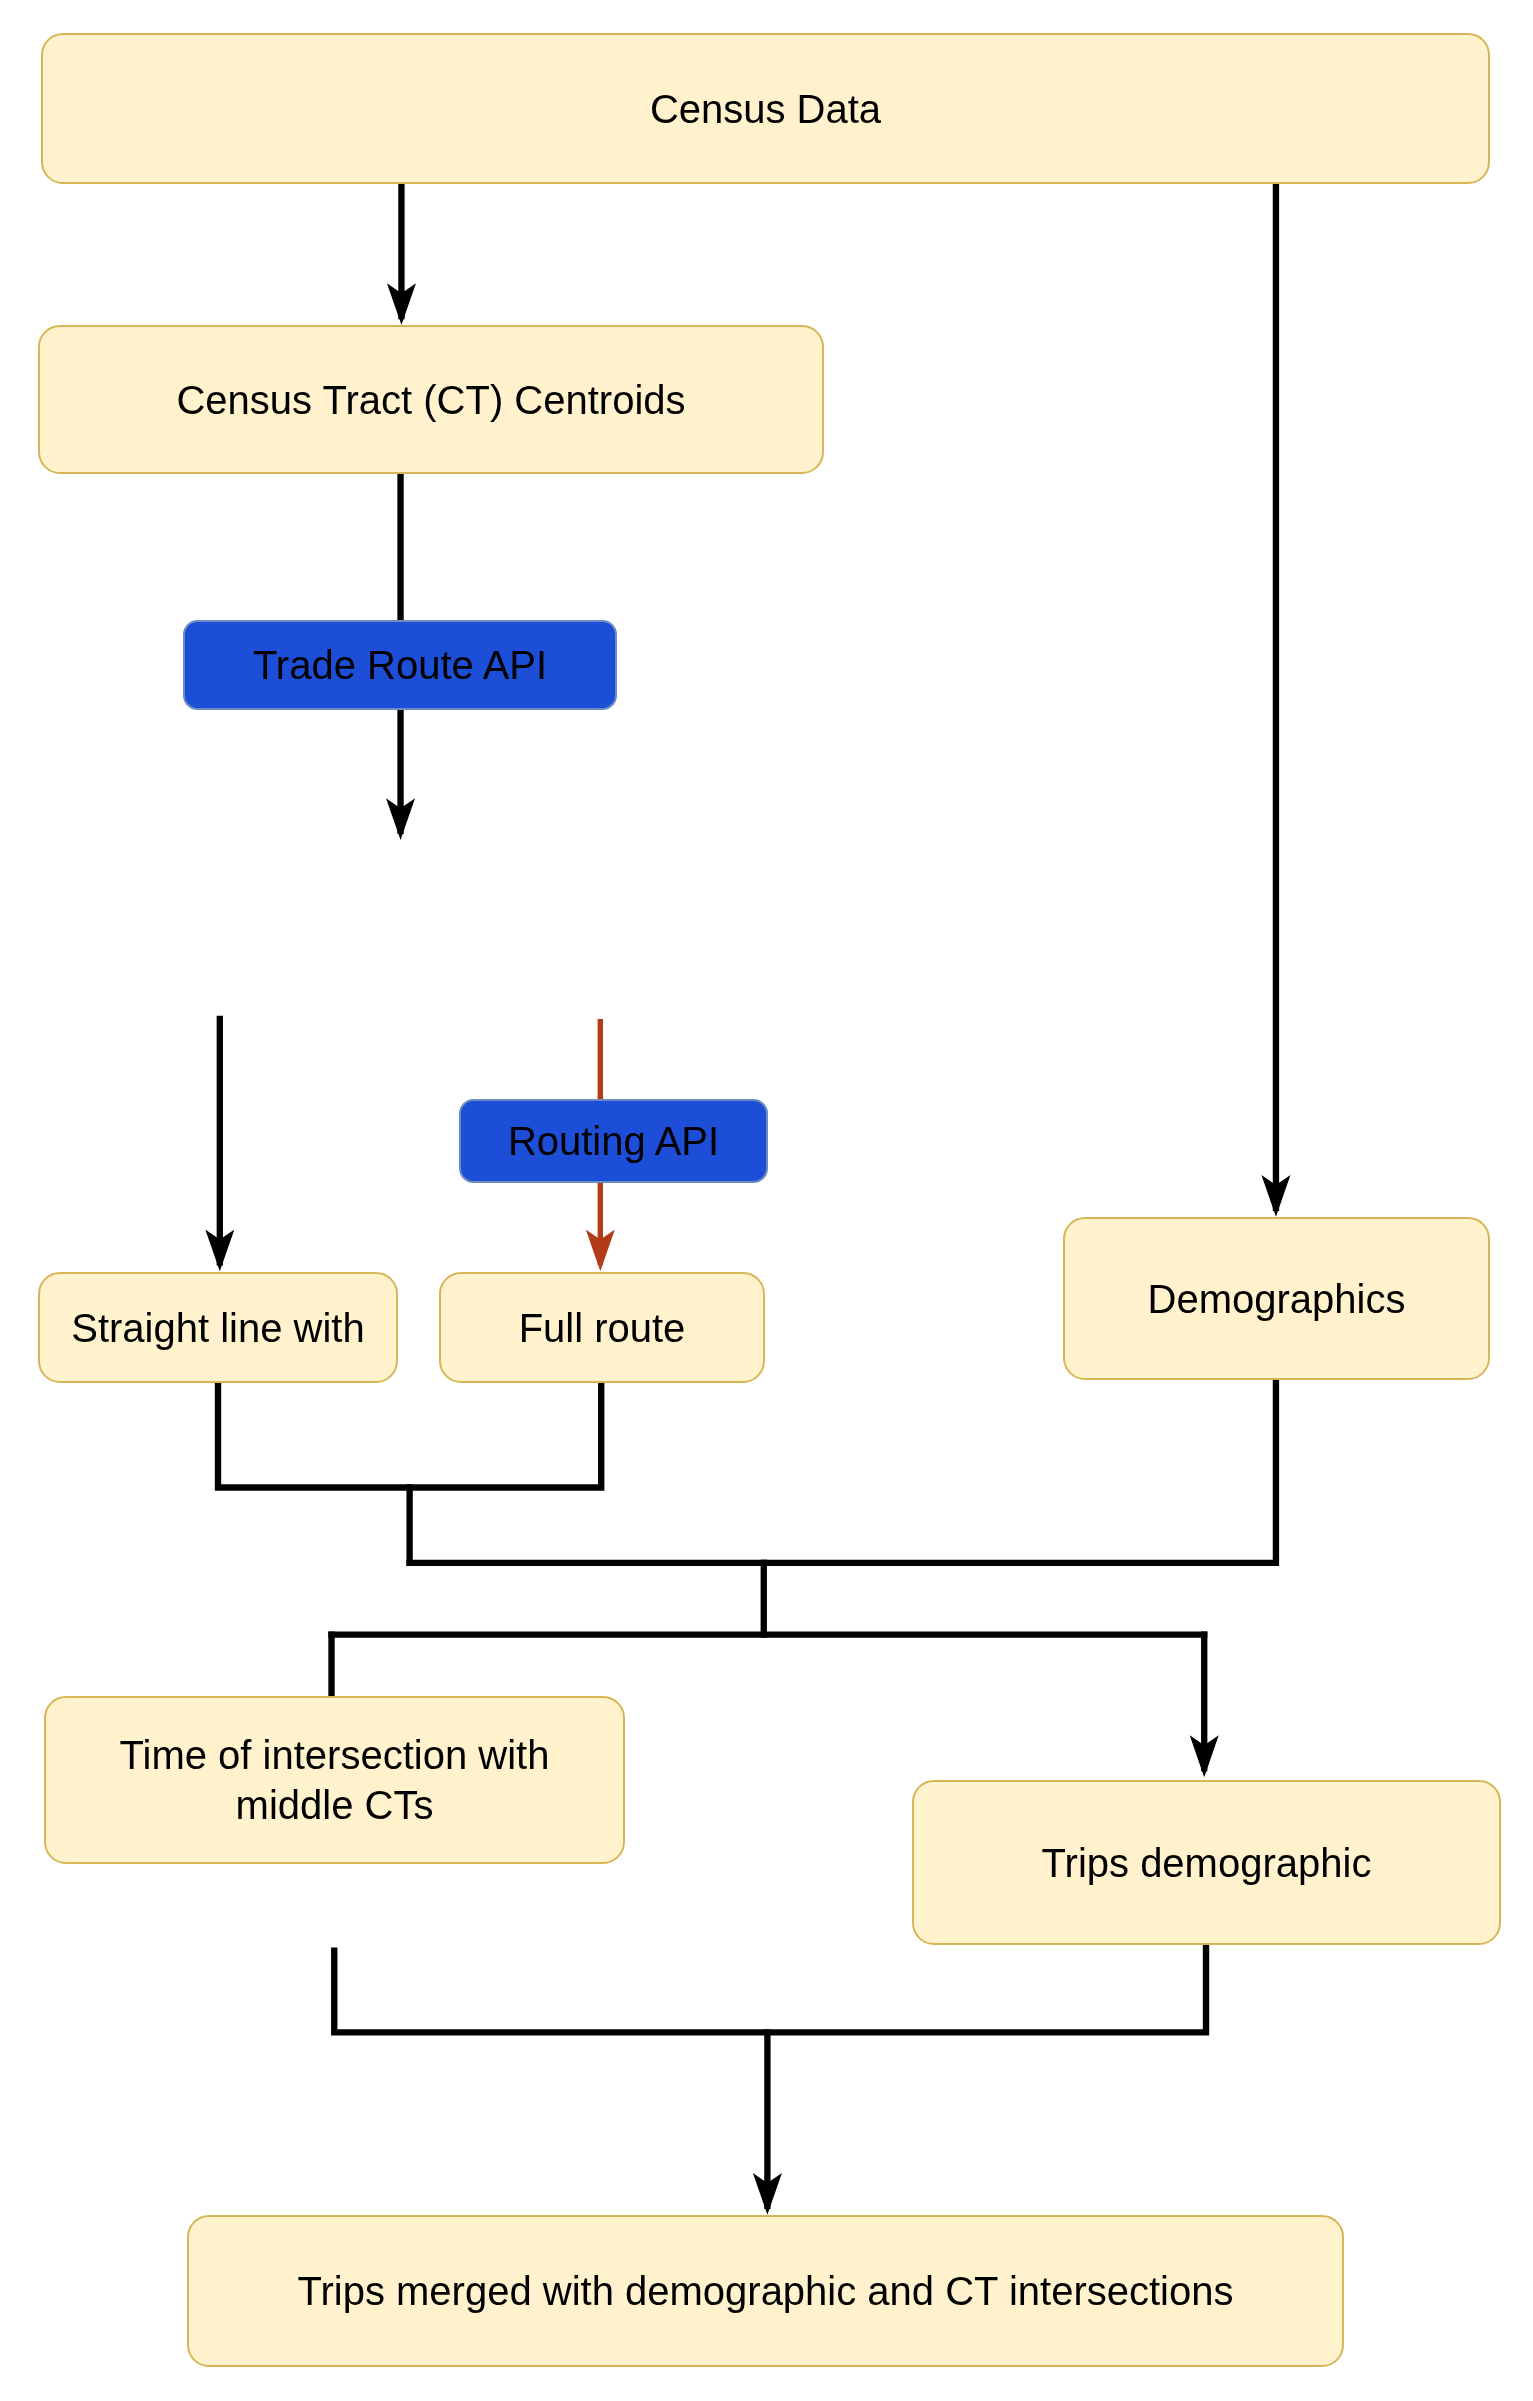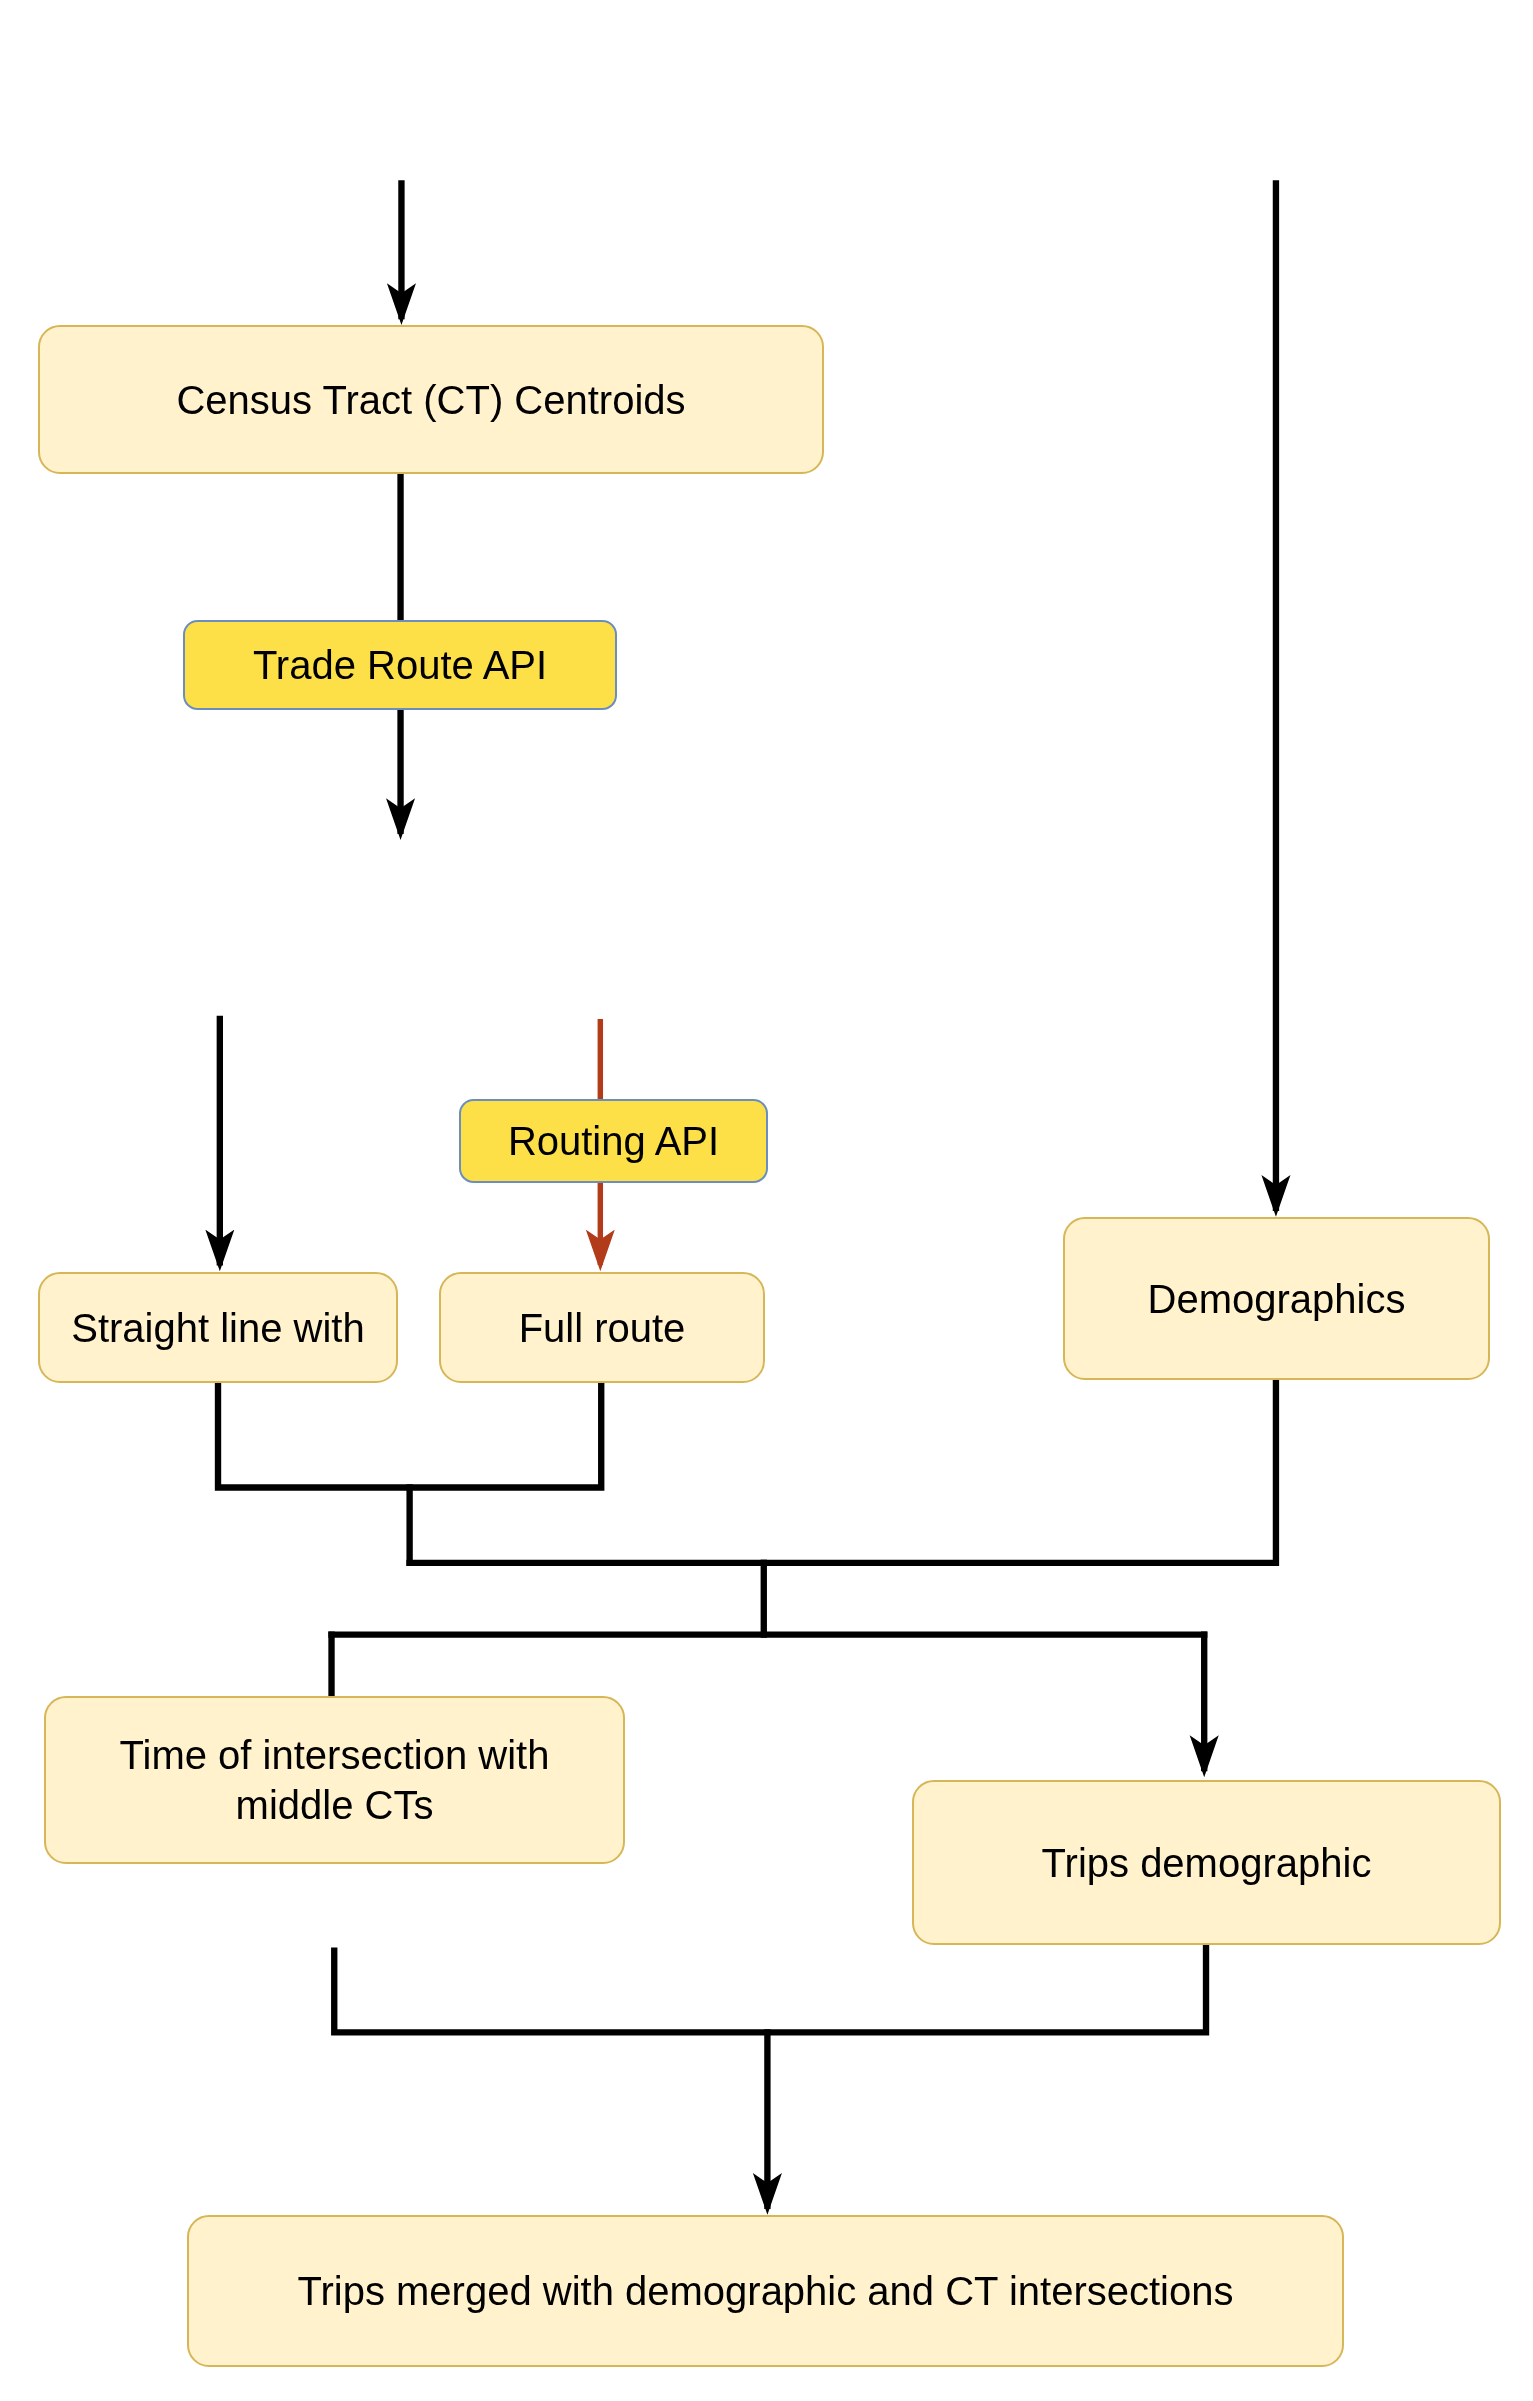--- a/index.html
+++ b/index.html
@@ -27,21 +27,21 @@
     line-height: 1.25;
     color: #000000;
     padding: 0 16.3px;
   }
   .node.yellow {
     background: #FFF2CC;
     border: 2.7px solid #D6B656;
     border-radius: 22px;
   }
   .node.blue {
-    background: #fde047;
+    background: #1d4ed8;
     border: 2.7px solid #6C8EBF;
     border-radius: 14.5px;
   }
   .node.tight { padding: 0 1.8px; white-space: nowrap; }
   .node.nowrap { white-space: nowrap; }
 
   
   #n-census        { left:41px;   top:33px;   width:1449px; height:151px; }
   #n-centroids     { left:38px;   top:325px;  width:786px;  height:149px; }
   #n-traderoute    { left:183px;  top:620px;  width:434px;  height:90px;  }
@@ -98,20 +98,23 @@
 
     <path class="edge" d="M365,1800 L365,1950" marker-end="url(#ah-black)"></path>
 
     <path class="edge" d="M1326,1800 L1326,1947" marker-end="url(#ah-black)"></path>
 
     <path class="edge" d="M368,2148 L368,2238 L1328,2238 L1328,2142"></path>
 
     <path class="edge" d="M845,2238 L845,2429" marker-end="url(#ah-black)"></path>
   </svg>
 
+  <div id="n-census" class="node yellow nowrap">
+    <span>Census Data</span>
+  </div>
 
   <div id="n-centroids" class="node yellow nowrap">
     <span>Census Tract (CT) Centroids</span>
   </div>
 
   <div id="n-traderoute" class="node blue nowrap">
     <span>Trade Route API</span>
   </div>
 
 

